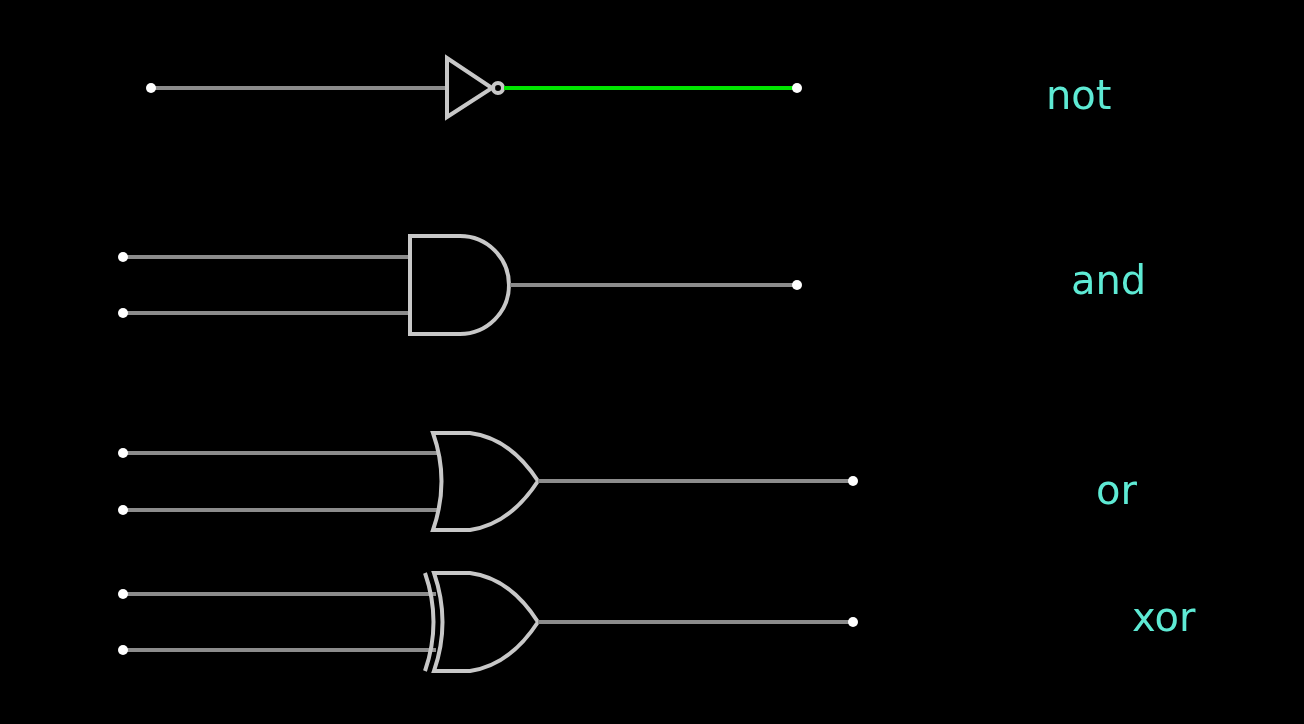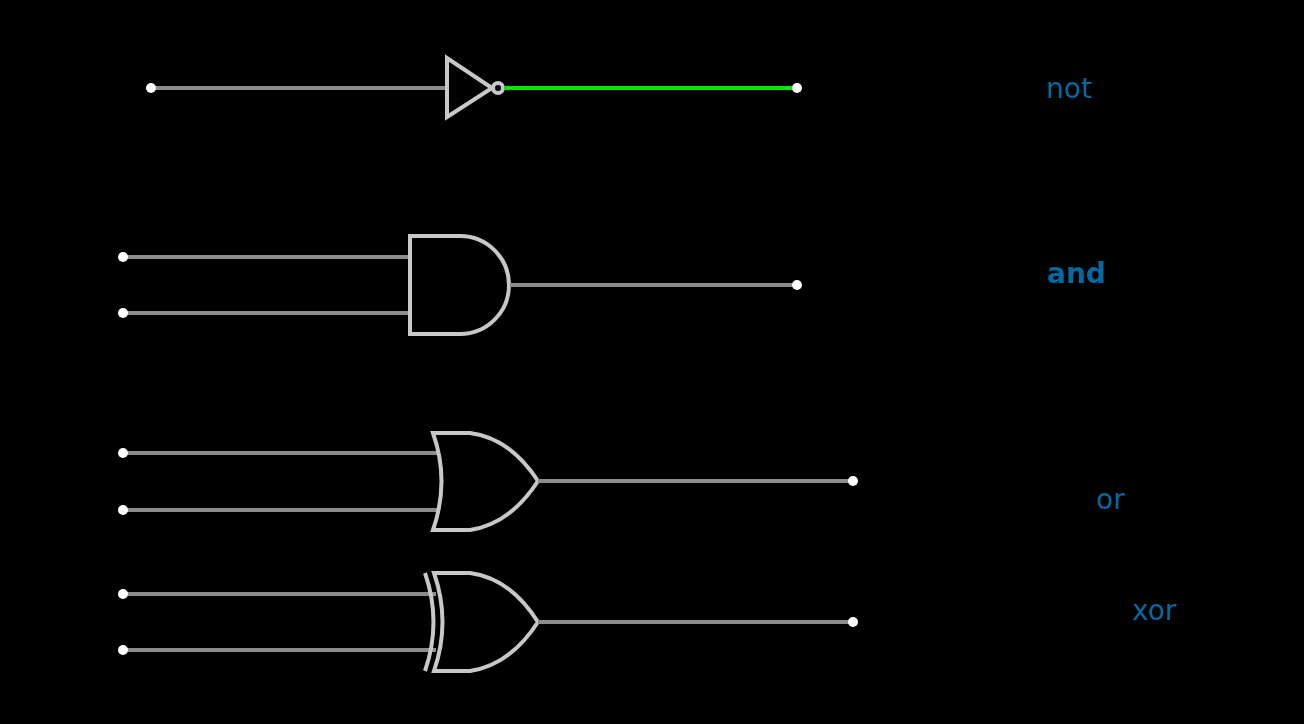--- a/index.html
+++ b/index.html
@@ -2,21 +2,21 @@
 <html><head>
   <meta charset="utf-8">
   <style>
     html, body { margin: 0; padding: 0; background: #000; }
     body { width: 1304px; height: 724px; overflow: hidden; position: relative; font-family: "DejaVu Sans", sans-serif; }
     svg { position: absolute; left: 0; top: 0; }
     .wire { stroke: #8c8c8c; stroke-width: 4; fill: none; stroke-linecap: butt; }
     .wire-on { stroke: #00e600; stroke-width: 4; fill: none; }
     .gate { stroke: #c8c8c8; stroke-width: 4; fill: none; stroke-linejoin: miter; }
     .pin { fill: #ffffff; }
-    .label { position: absolute; color: #0369a1; font-size: 28px; line-height: 1; }
+    .label { position: absolute; color: #5eead4; font-size: 40px; line-height: 1; }
   </style>
 </head>
 <body>
 
 <svg width="1304" height="724" viewBox="0 0 1304 724">
 
   <g>
     <line class="wire" x1="151" y1="88" x2="447" y2="88"></line>
     <polygon class="gate" points="447,58 447,117 492,88"></polygon>
     <circle class="gate" cx="498" cy="88" r="5" stroke-width="3"></circle>
@@ -51,15 +51,15 @@
     <path class="gate" d="M425,573 Q442,622 425,671"></path>
     <path class="gate" d="M434,573 L470,573 Q510,578 538,622 Q510,665 470,671 L434,671 Q451,622 434,573 Z"></path>
     <line class="wire" x1="538" y1="622" x2="853" y2="622"></line>
     <circle class="pin" cx="123" cy="594" r="5"></circle>
     <circle class="pin" cx="123" cy="650" r="5"></circle>
     <circle class="pin" cx="853" cy="622" r="5"></circle>
   </g>
 </svg>
 
 <div class="label" style="left:1046px; top:75px;">not</div>
-<div class="label" style="left:1047px; top:260px;font-weight:bold;">and</div>
-<div class="label" style="left:1096px; top:486px;">or</div>
+<div class="label" style="left:1071px; top:260px;">and</div>
+<div class="label" style="left:1096px; top:470px;">or</div>
 <div class="label" style="left:1132px; top:597px;">xor</div>
 
 </body></html>

